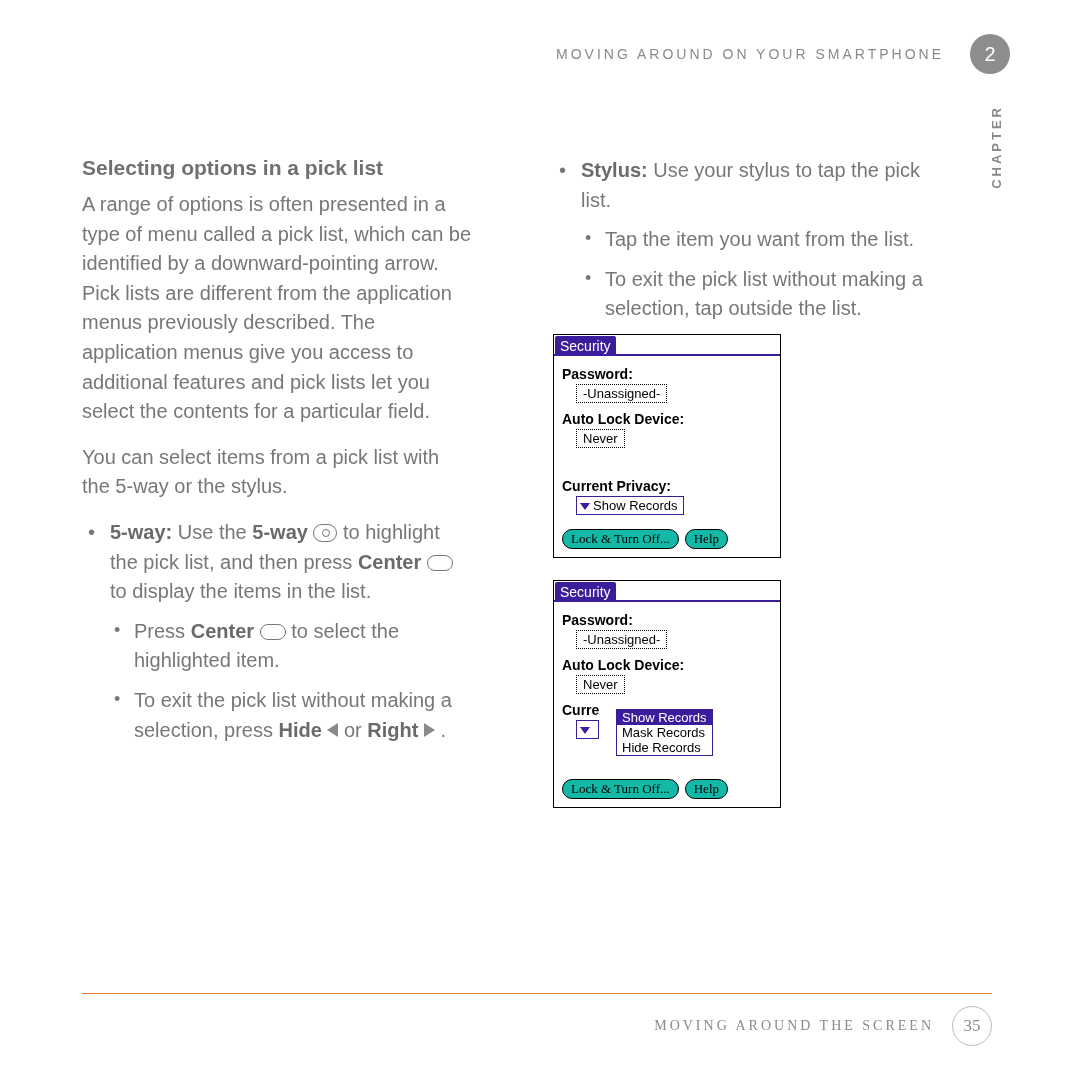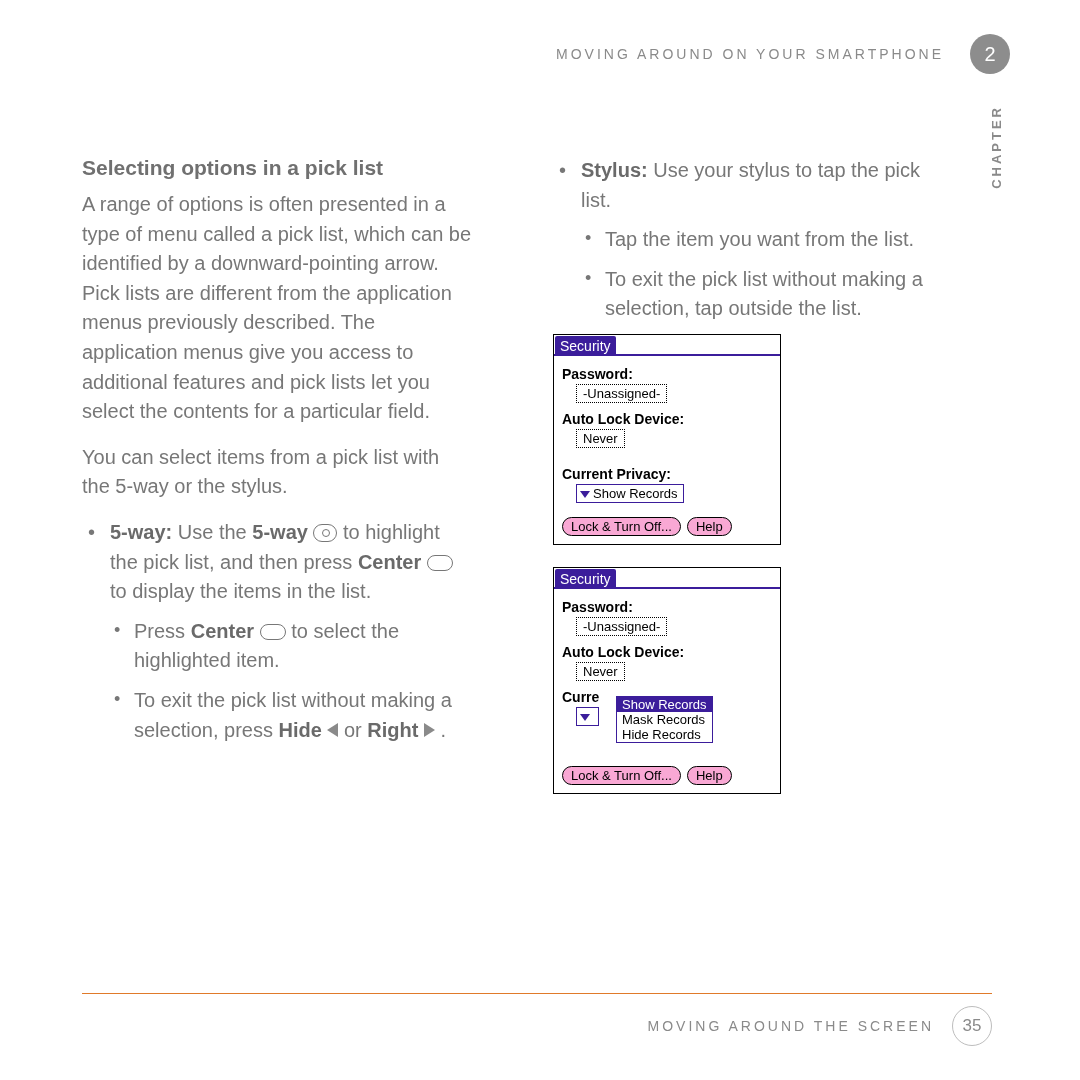--- a/index.html
+++ b/index.html
@@ -31,29 +31,29 @@
   
   .sec-panel { width: 228px; border: 1.5px solid #000; margin-bottom: 22px; background: #fff; font-family: Arial, sans-serif; }
   .sec-title { background: #3b1d9b; color: #fff; font-weight: normal; font-size: 14px; padding: 2px 5px; display: inline-block; border-radius: 2px 2px 0 0; margin: 1px 0 0 1px; }
   .sec-bar { background: #3b1d9b; height: 2px; margin-top: -2px; }
   .sec-body { padding: 6px 8px 8px 8px; color: #000; font-size: 14px; }
   .sec-lbl { font-weight: bold; font-size: 14px; margin-top: 4px; }
   .dotted-field { display: inline-block; border: 1.5px dotted #000; padding: 1px 6px; margin: 2px 0 4px 14px; font-size: 13px; }
   .pick { display: inline-block; border: 1.5px solid #3b1d9b; padding: 1px 5px 1px 3px; margin: 2px 0 4px 14px; font-size: 13px; color: #000; }
   .pick .dd { display: inline-block; width: 0; height: 0; border-left: 5px solid transparent; border-right: 5px solid transparent; border-top: 7px solid #3b1d9b; margin-right: 3px; vertical-align: 0px; }
   .sec-btns { display: flex; gap: 6px; margin-top: 10px; }
-  .pbtn { border: 1.5px solid #000; border-radius: 10px; padding: 1px 8px; font-size: 13px; background: #f9a8d4; }
+  .pbtn { border: 1.5px solid #000; border-radius: 10px; padding: 1px 8px; font-size: 13px; background: #14b8a6; font-family: Liberation Serif, serif; }
   .open-list { position: absolute; border: 1.5px solid #3b1d9b; background: #fff; font-size: 13px; }
   .open-list .row { padding: 0 5px; white-space: nowrap; }
   .open-list .row.sel { background: #3b1d9b; color: #fff; }
   .panel2-wrap { position: relative; }
 
   .footer { position: absolute; left: 0; right: 0; bottom: 34px; }
   .footer-line { height: 1px; background: #e07a2a; margin: 0 52px 12px 82px; }
-  .footer-row { display: flex; justify-content: flex-end; align-items: center; gap: 18px; padding-right: 52px; }
+  .footer-row { display: flex; justify-content: flex-end; align-items: center; gap: 18px; padding-right: 52px; font-family: Liberation Serif, serif; }
   .footer-text { letter-spacing: 3px; font-size: 14px; color: #8a8a8a; }
   .page-badge { width: 40px; height: 40px; border-radius: 50%; border: 1.5px solid #bdbdbd; display: flex; align-items: center; justify-content: center; font-size: 17px; color: #8a8a8a; }
 </style>
 </head>
 <body>
 
 <div class="page">
   <div class="running-head">MOVING AROUND ON YOUR SMARTPHONE</div>
   <div class="chap-badge">2</div>
   <div class="side-chapter">CHAPTER</div>
@@ -96,21 +96,21 @@
       </ul>
 
       <div class="sec-panel">
         <span class="sec-title">Security</span>
         <div class="sec-bar"></div>
         <div class="sec-body">
           <div class="sec-lbl">Password:</div>
           <span class="dotted-field">-Unassigned-</span>
           <div class="sec-lbl">Auto Lock Device:</div>
           <span class="dotted-field">Never</span>
-          <div class="sec-lbl" style="margin-top:14px">Current Privacy:</div>
+          <div class="sec-lbl" style="margin-top:26px">Current Privacy:</div>
           <span class="pick"><span class="dd"></span><span>Show Records</span></span>
           <div class="sec-btns">
             <span class="pbtn">Lock &amp; Turn Off...</span>
             <span class="pbtn">Help</span>
           </div>
         </div>
       </div>
 
       <div class="sec-panel panel2-wrap">
         <span class="sec-title">Security</span>

